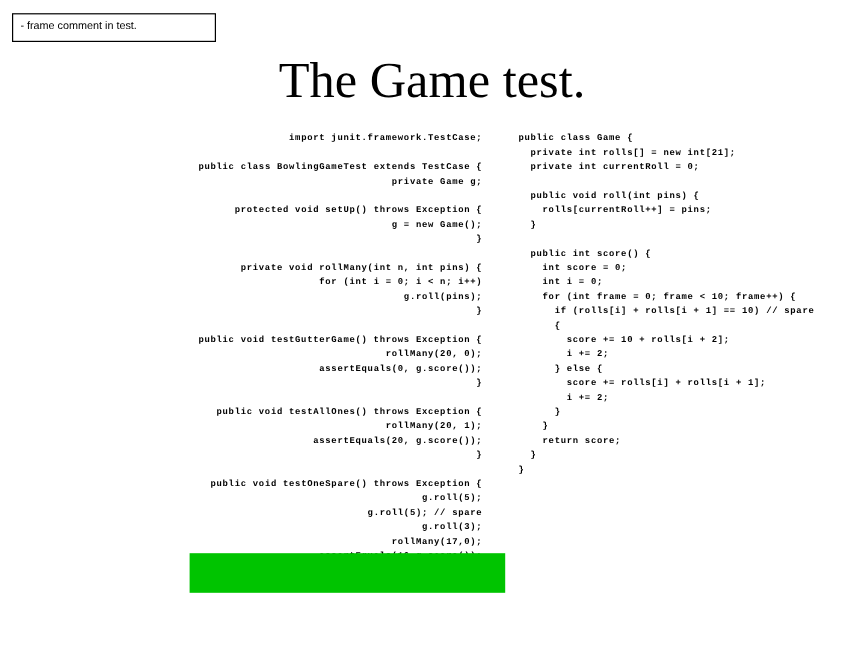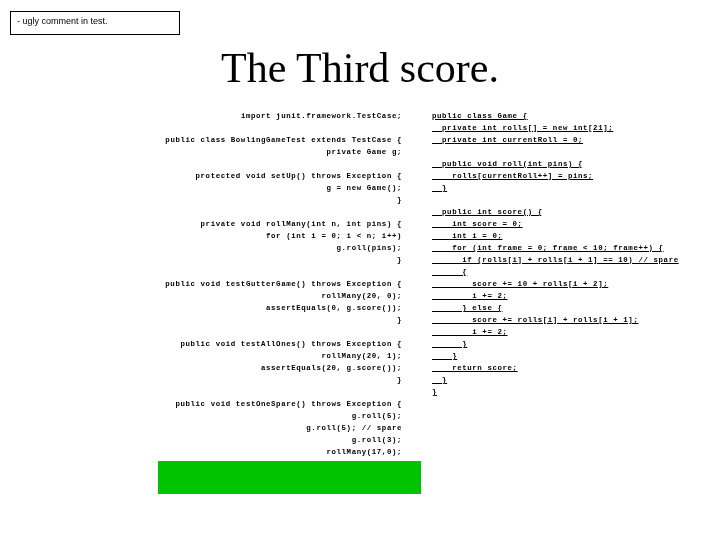--- a/index.html
+++ b/index.html
@@ -2,33 +2,33 @@
 <html><head>
 <meta charset="utf-8">
 <style>
   * { margin:0; padding:0; box-sizing:border-box; }
   html,body { width:720px; height:540px; background:#fff; font-family:Arial,Helvetica,sans-serif; overflow:hidden; }
   .slide { position:relative; width:720px; height:540px; }
   .callout { position:absolute; left:10px; top:11px; width:170px; height:24px; border:1px solid #000; background:#fff; font-size:9px; line-height:11px; padding:4px 6px; }
   .title { position:absolute; top:44px; left:0; right:0; text-align:center; font-size:42px; font-family:"Times New Roman",Times,serif; font-weight:400; color:#000; }
   .code { position:absolute; font-family:"Courier New",Courier,monospace; font-size:7.4px; line-height:12px; color:#000; white-space:pre; font-weight:bold; letter-spacing:0.6px; }
   .code-left { left:22px; top:110px; width:380px;text-align:right; }
-  .code-right { left:432px; top:110px; width:280px;text-decoration:underline; }
+  .code-right { left:432px; top:110px; width:280px; }
   .greenblock { position:absolute; left:158px; top:461px; width:263px; height:33px; background:#00c400; }
 </style>
 </head>
 <body>
 
 <div class="slide">
 
   <div class="callout">
-    <span>- ugly comment in test.</span>
+    <span>- frame comment in test.</span>
   </div>
 
-  <div class="title">The Third score.</div>
+  <div class="title">The Game test.</div>
 
   <div class="code code-left">import junit.framework.TestCase;
 
 public class BowlingGameTest extends TestCase {
   private Game g;
 
   protected void setUp() throws Exception {
     g = new Game();
   }
 

